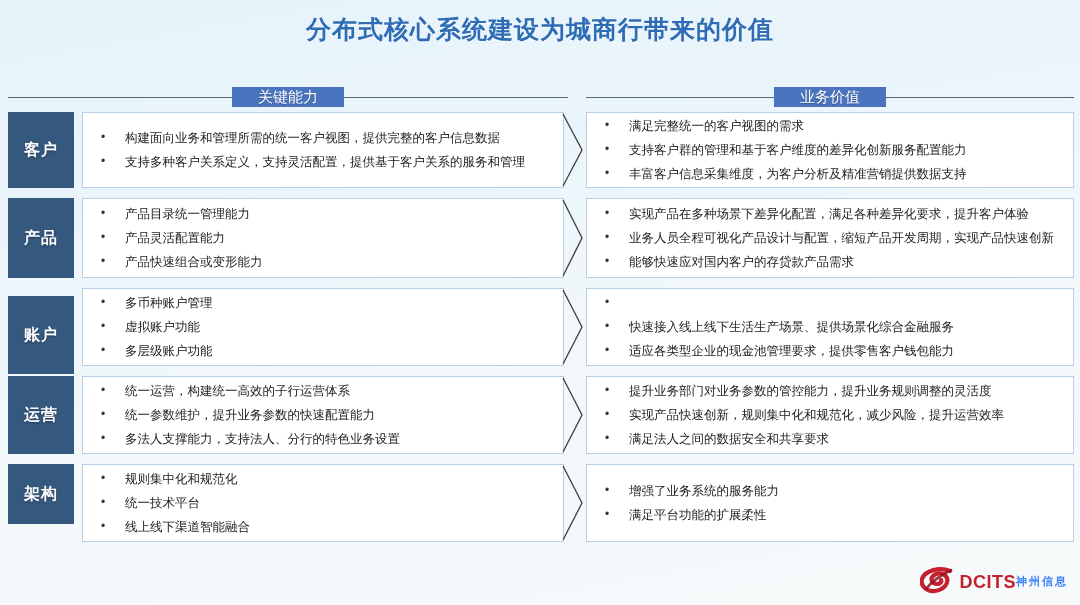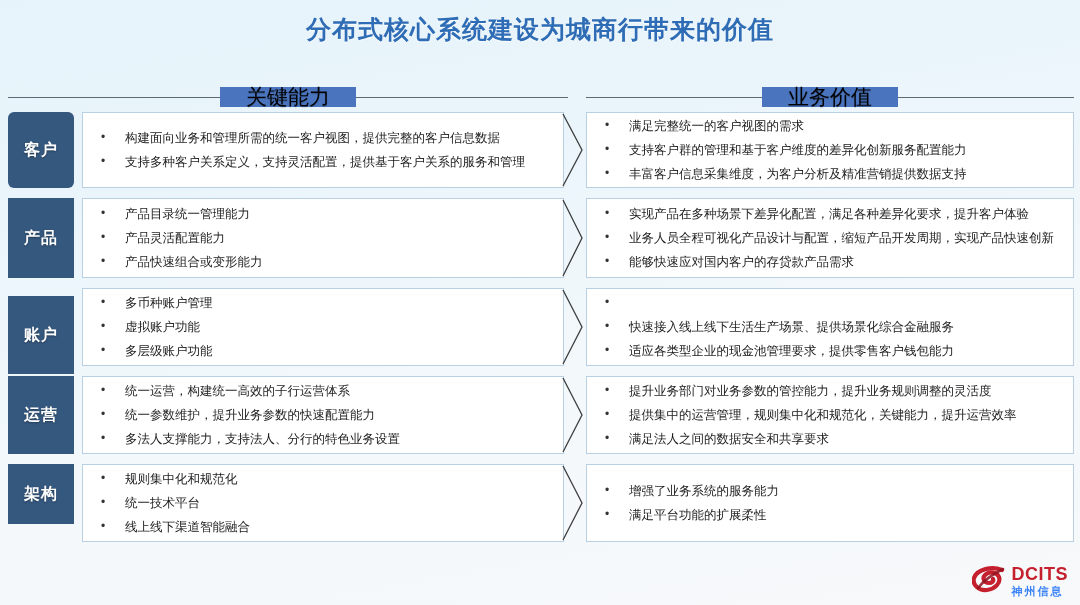--- a/index.html
+++ b/index.html
@@ -56,22 +56,22 @@
   .col-head.right { left: 586px; width: 488px; }
 
   .head-rule {
     flex: 1 1 auto;
     height: 1px;
     background: #5c6a72;
   }
   .head-chip {
     flex: 0 0 auto;
     background: #4a74bd;
-    color: #000000;
-    font-size: 21px;
+    color: #ffffff;
+    font-size: 15px;
     font-weight: normal;
     padding: 0 26px;
     line-height: 20px;
     white-space: nowrap;
     text-shadow: 0 1px 1px rgba(0,0,0,0.25);
   }
 
   
   .rows {
     position: absolute;
@@ -154,21 +154,21 @@
     gap: 6px;
   }
   .logo-mark {
     width: 34px;
     height: 30px;
     flex: 0 0 auto;
   }
   .logo-mark svg { display: block; }
   .logo-text {
     display: flex;
-    flex-direction: column;
+    flex-direction: row;
     line-height: 1;
   }
   .logo-en {
     color: #c5202d;
     font-size: 18px;
     font-weight: bold;
     letter-spacing: 0.5px;
   }
   .logo-cn {
     color: #3b82f6;
@@ -196,21 +196,21 @@
   <div class="col-head right">
     <div class="head-rule"></div>
     <div class="head-chip">业务价值</div>
     <div class="head-rule"></div>
   </div>
 
 </div>
 
 <div class="rows" id="rows-container">
     <div class="row" style="top: 0px; height: 76px;">
-      <div class="row-label" style="top: 0px; height: 76px; border-radius: 6px;">客户</div>
+      <div class="row-label" style="top: 0px; height: 76px;">客户</div>
       <div class="panel left" style="top: 0px; height: 76px;">
         <div class="bullet-line">
           <span class="bullet-dot">•</span>
           <span class="bullet-text">构建面向业务和管理所需的统一客户视图，提供完整的客户信息数据</span>
         </div>
         <div class="bullet-line">
           <span class="bullet-dot">•</span>
           <span class="bullet-text">支持多种客户关系定义，支持灵活配置，提供基于客户关系的服务和管理</span>
         </div>
       </div>
@@ -326,21 +326,21 @@
           <path d="M3 2 L22 39 L3 76" fill="none" stroke="#3d3d3d" stroke-width="1.3"></path>
         </svg>
       </div>
       <div class="panel right" style="top: 0px; height: 78px;">
         <div class="bullet-line">
           <span class="bullet-dot">•</span>
           <span class="bullet-text">提升业务部门对业务参数的管控能力，提升业务规则调整的灵活度</span>
         </div>
         <div class="bullet-line">
           <span class="bullet-dot">•</span>
-          <span class="bullet-text">提供集中的运营管理，规则集中化和规范化，关键能力，提升运营效率</span>
+          <span class="bullet-text">实现产品快速创新，规则集中化和规范化，减少风险，提升运营效率</span>
         </div>
         <div class="bullet-line">
           <span class="bullet-dot">•</span>
           <span class="bullet-text">满足法人之间的数据安全和共享要求</span>
         </div>
       </div>
     </div>
     <div class="row" style="top: 352px; height: 78px;">
       <div class="row-label" style="top: 0px; height: 60px;">架构</div>
       <div class="panel left" style="top: 0px; height: 78px;">

